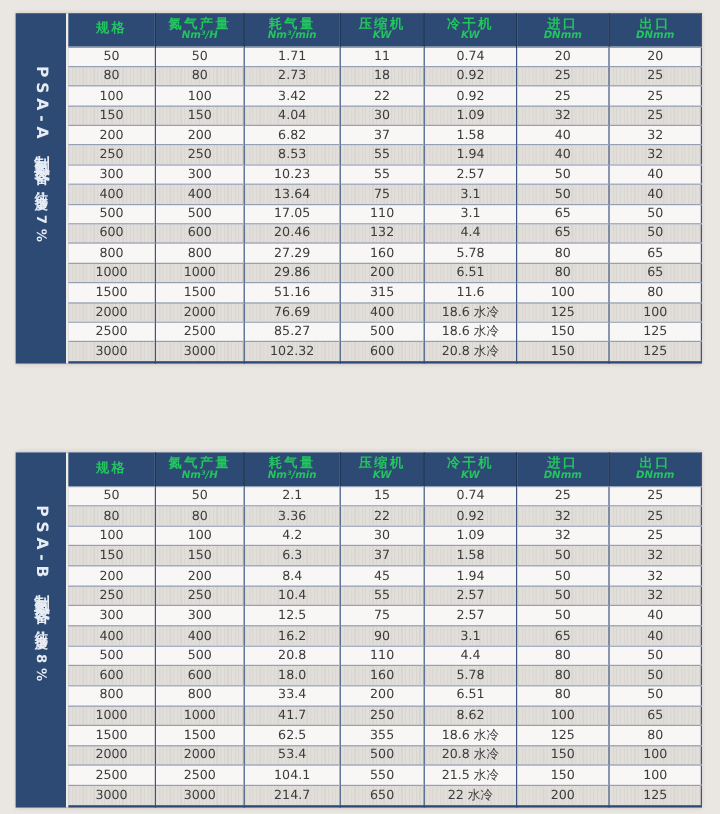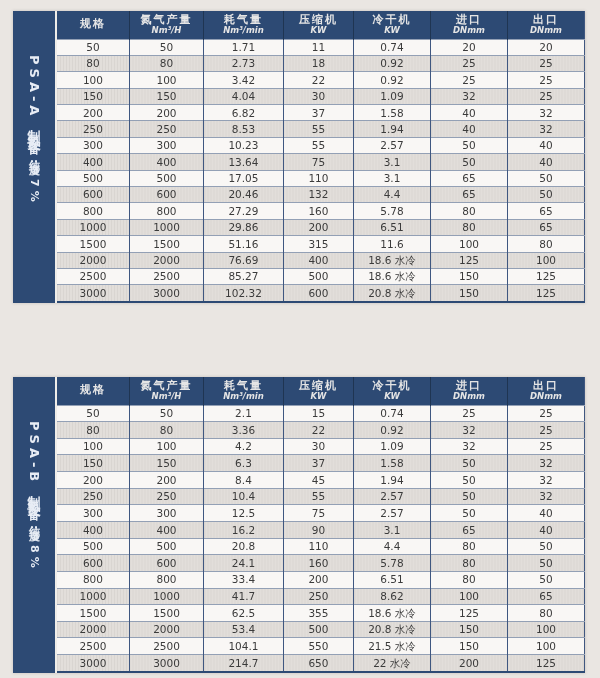--- a/index.html
+++ b/index.html
@@ -41,21 +41,21 @@
     margin-top:16px;
   }
   table.spec-table{
     flex:1 1 auto;border-collapse:collapse;table-layout:fixed;
     height:100%;width:100%;
     border-right:1.5px solid var(--grid-v);
     border-bottom:2px solid var(--navy);
   }
   thead tr{height:28px;}
   th{
-    background:var(--navy);color:#e5e5e5;font-weight:bold;
+    background:var(--navy);color:#22c55e;font-weight:bold;
     padding:1px 0;vertical-align:middle;
     border-left:1px solid #1f3552;
   }
   th:first-child{border-left:none;}
   .h-label{font-size:11px;letter-spacing:2px;line-height:1.15;}
   .h-unit{font-size:8.5px;font-weight:bold;letter-spacing:0;line-height:1.1;font-style:italic;}
   td{
     text-align:center;vertical-align:middle;
     font-size:10.5px;color:var(--ink);line-height:1;
     padding:0;
@@ -401,21 +401,21 @@
             <td>500</td>
             <td>20.8</td>
             <td>110</td>
             <td>4.4</td>
             <td>80</td>
             <td>50</td>
           </tr>
           <tr class="shade">
             <td>600</td>
             <td>600</td>
-            <td>24.1</td>
+            <td>18.0</td>
             <td>160</td>
             <td>5.78</td>
             <td>80</td>
             <td>50</td>
           </tr>
           <tr class="plain">
             <td>800</td>
             <td>800</td>
             <td>33.4</td>
             <td>200</td>

